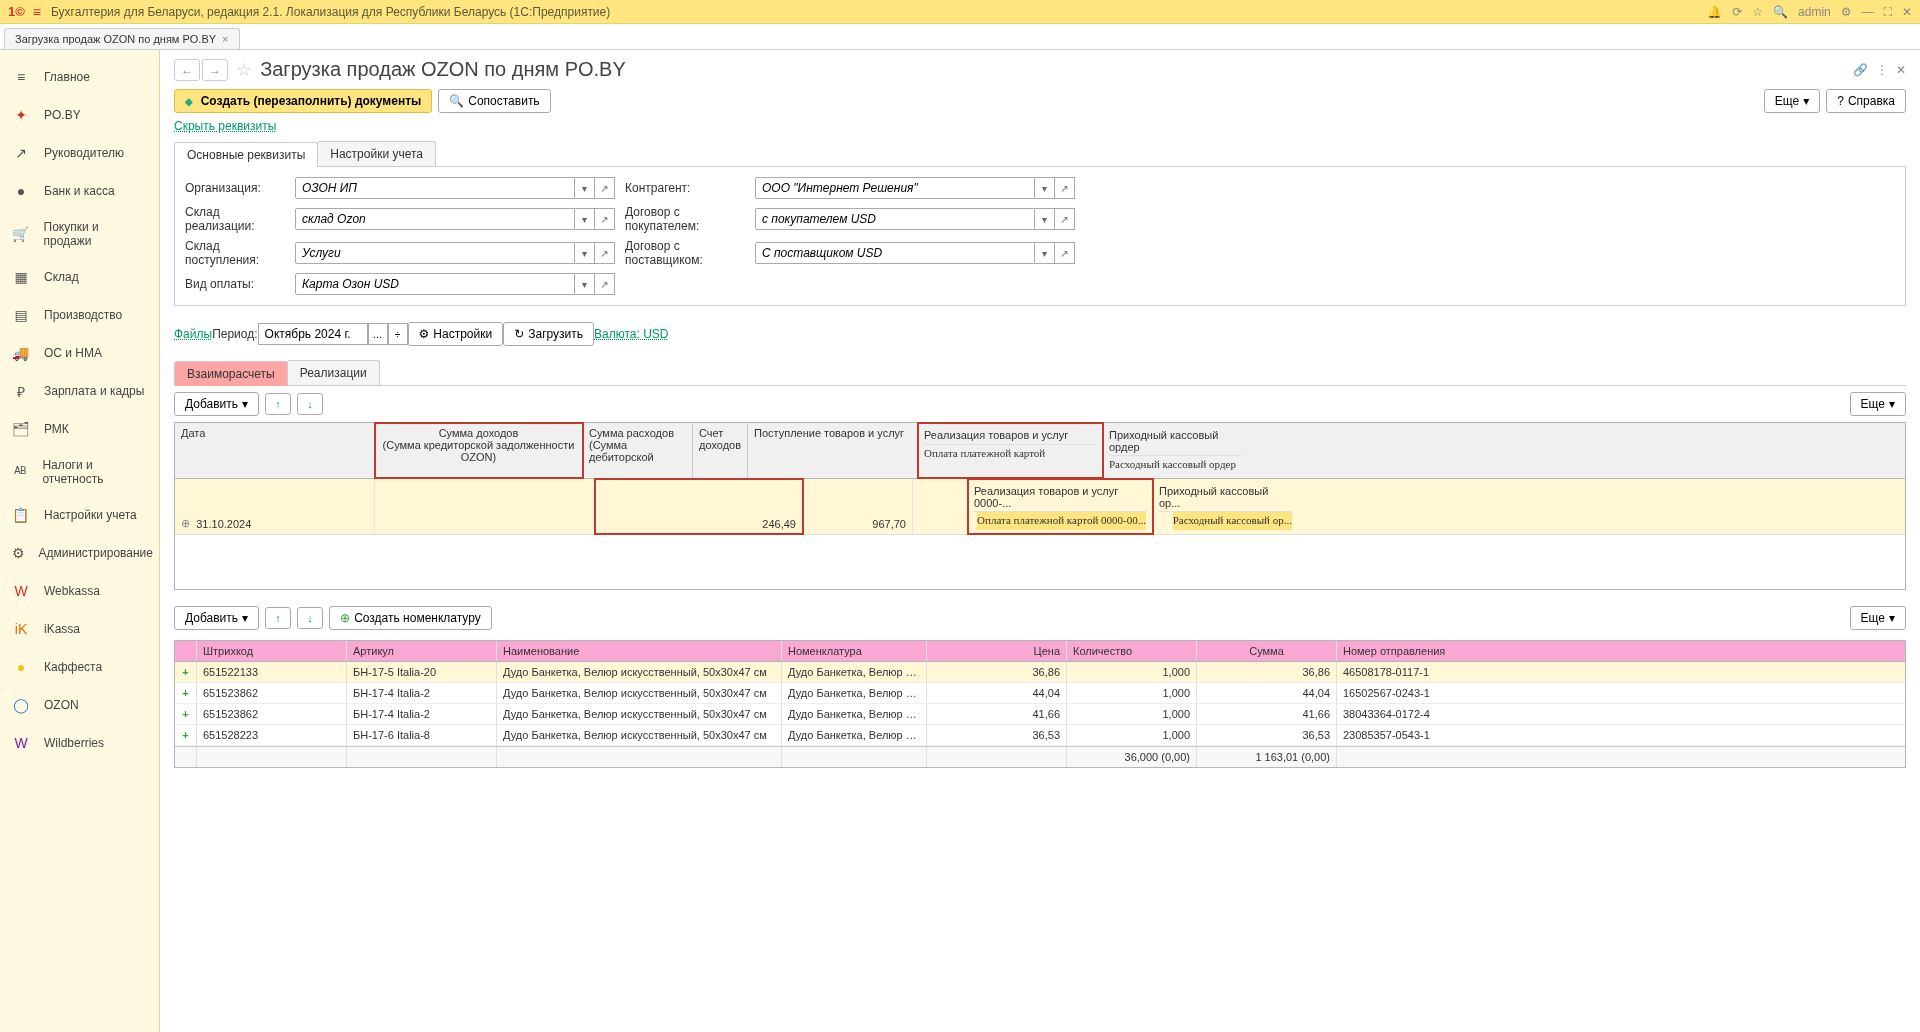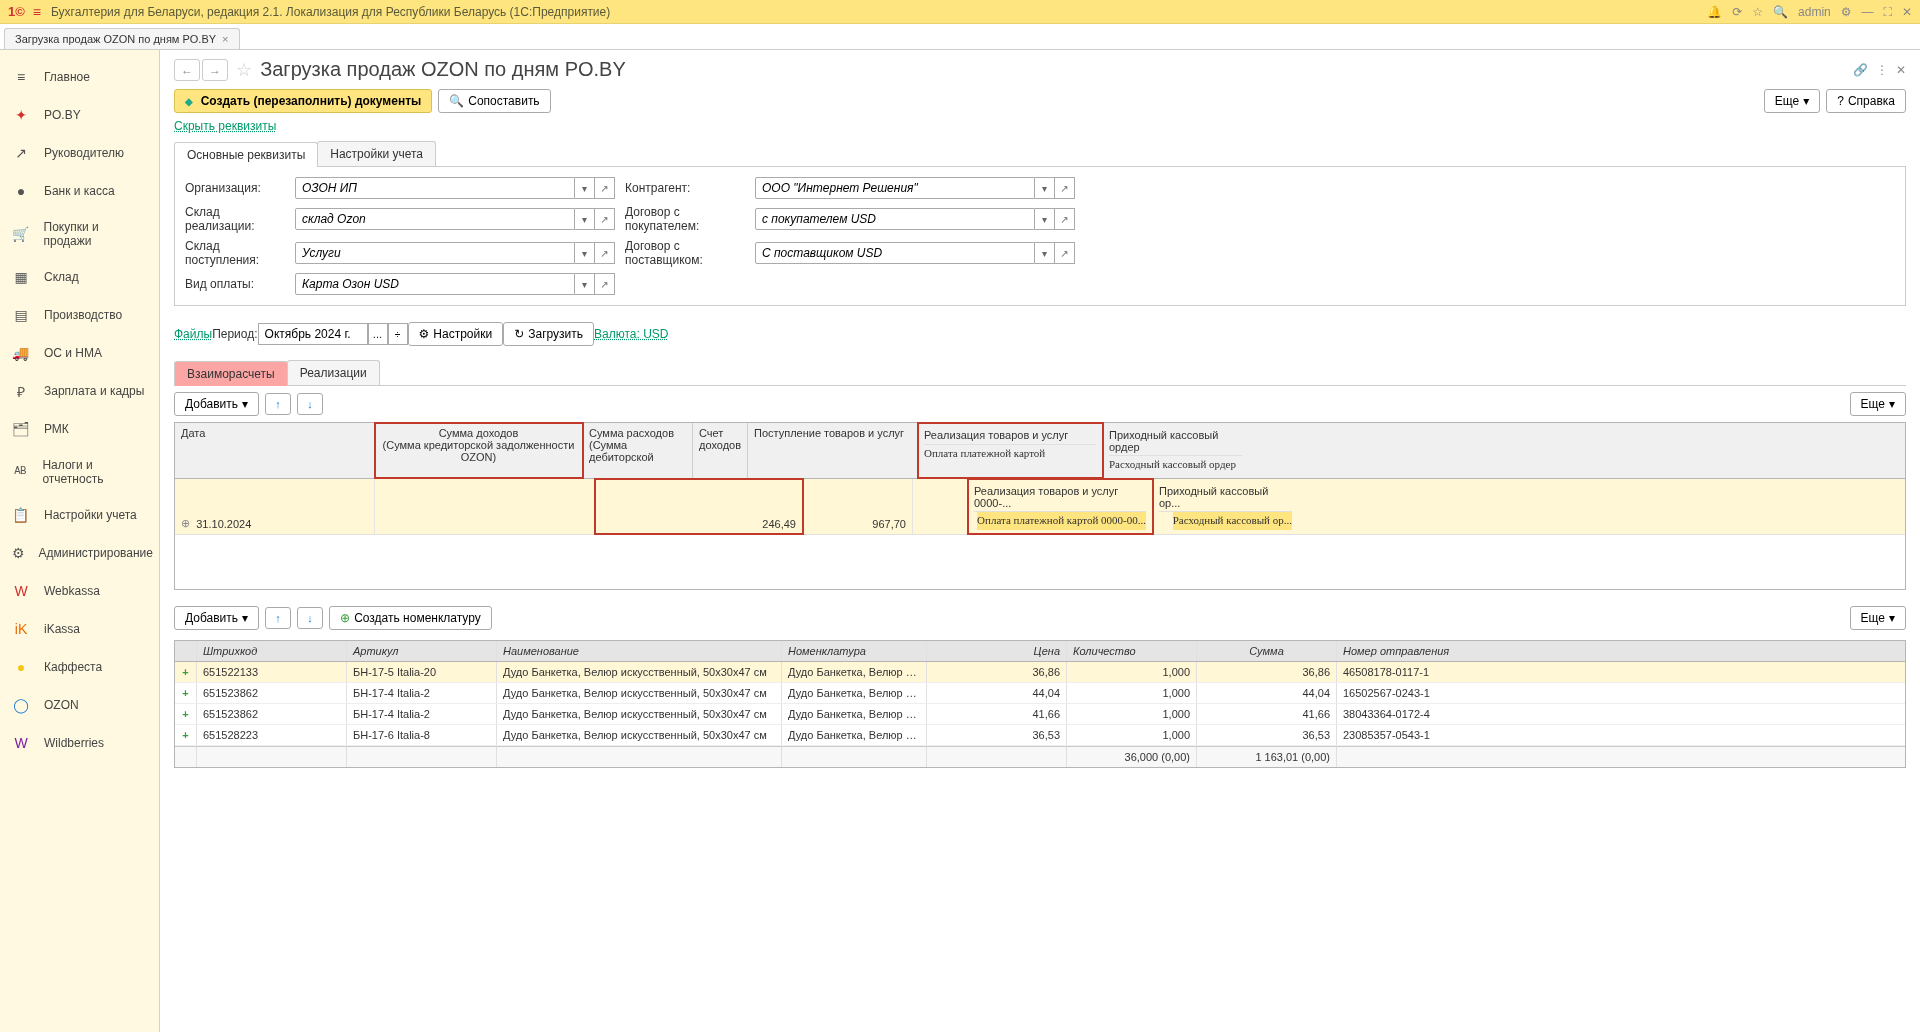--- a/index.html
+++ b/index.html
@@ -79,21 +79,21 @@
 .grid-body { min-height: 110px; background: #fff; }
 .grid-row { display: flex; border-bottom: 1px solid #e0e0e0; }
 .grid-row .gc { border-right: 1px solid #e5e5e5; padding: 4px 6px; font-size: 11px; display: flex; align-items: flex-end; }
 .gc.num { justify-content: flex-end; }
 .hl-red { outline: 2px solid #c0392b; outline-offset: -1px; }
 .row-sel { background: #fff7d6; }
 
 
 .bgrid { border: 1px solid #b5b5b5; margin-top: 4px; }
 .bgrid-head, .bgrid-row, .bgrid-foot { display: flex; }
-.bgrid-head { background: #e5e5e5; border-bottom: 1px solid #b5b5b5; font-style: italic; }
+.bgrid-head { background: #f9a8d4; border-bottom: 1px solid #b5b5b5; }
 .bgrid-head > div, .bgrid-row > div, .bgrid-foot > div { border-right: 1px solid #e0e0e0; padding: 4px 6px; font-size: 11px; overflow: hidden; white-space: nowrap; text-overflow: ellipsis; }
 .bgrid-row { border-bottom: 1px solid #eee; }
 .bgrid-row.sel { background: #fff7d6; }
 .bgrid-foot { background: #f7f7f7; border-top: 1px solid #ccc; }
 .plus { color: #3a9d3a; font-weight: bold; }
 .rnum { text-align: right; }
 
 
 .c-date { width: 200px; }
 .c-cont { width: 220px; }

